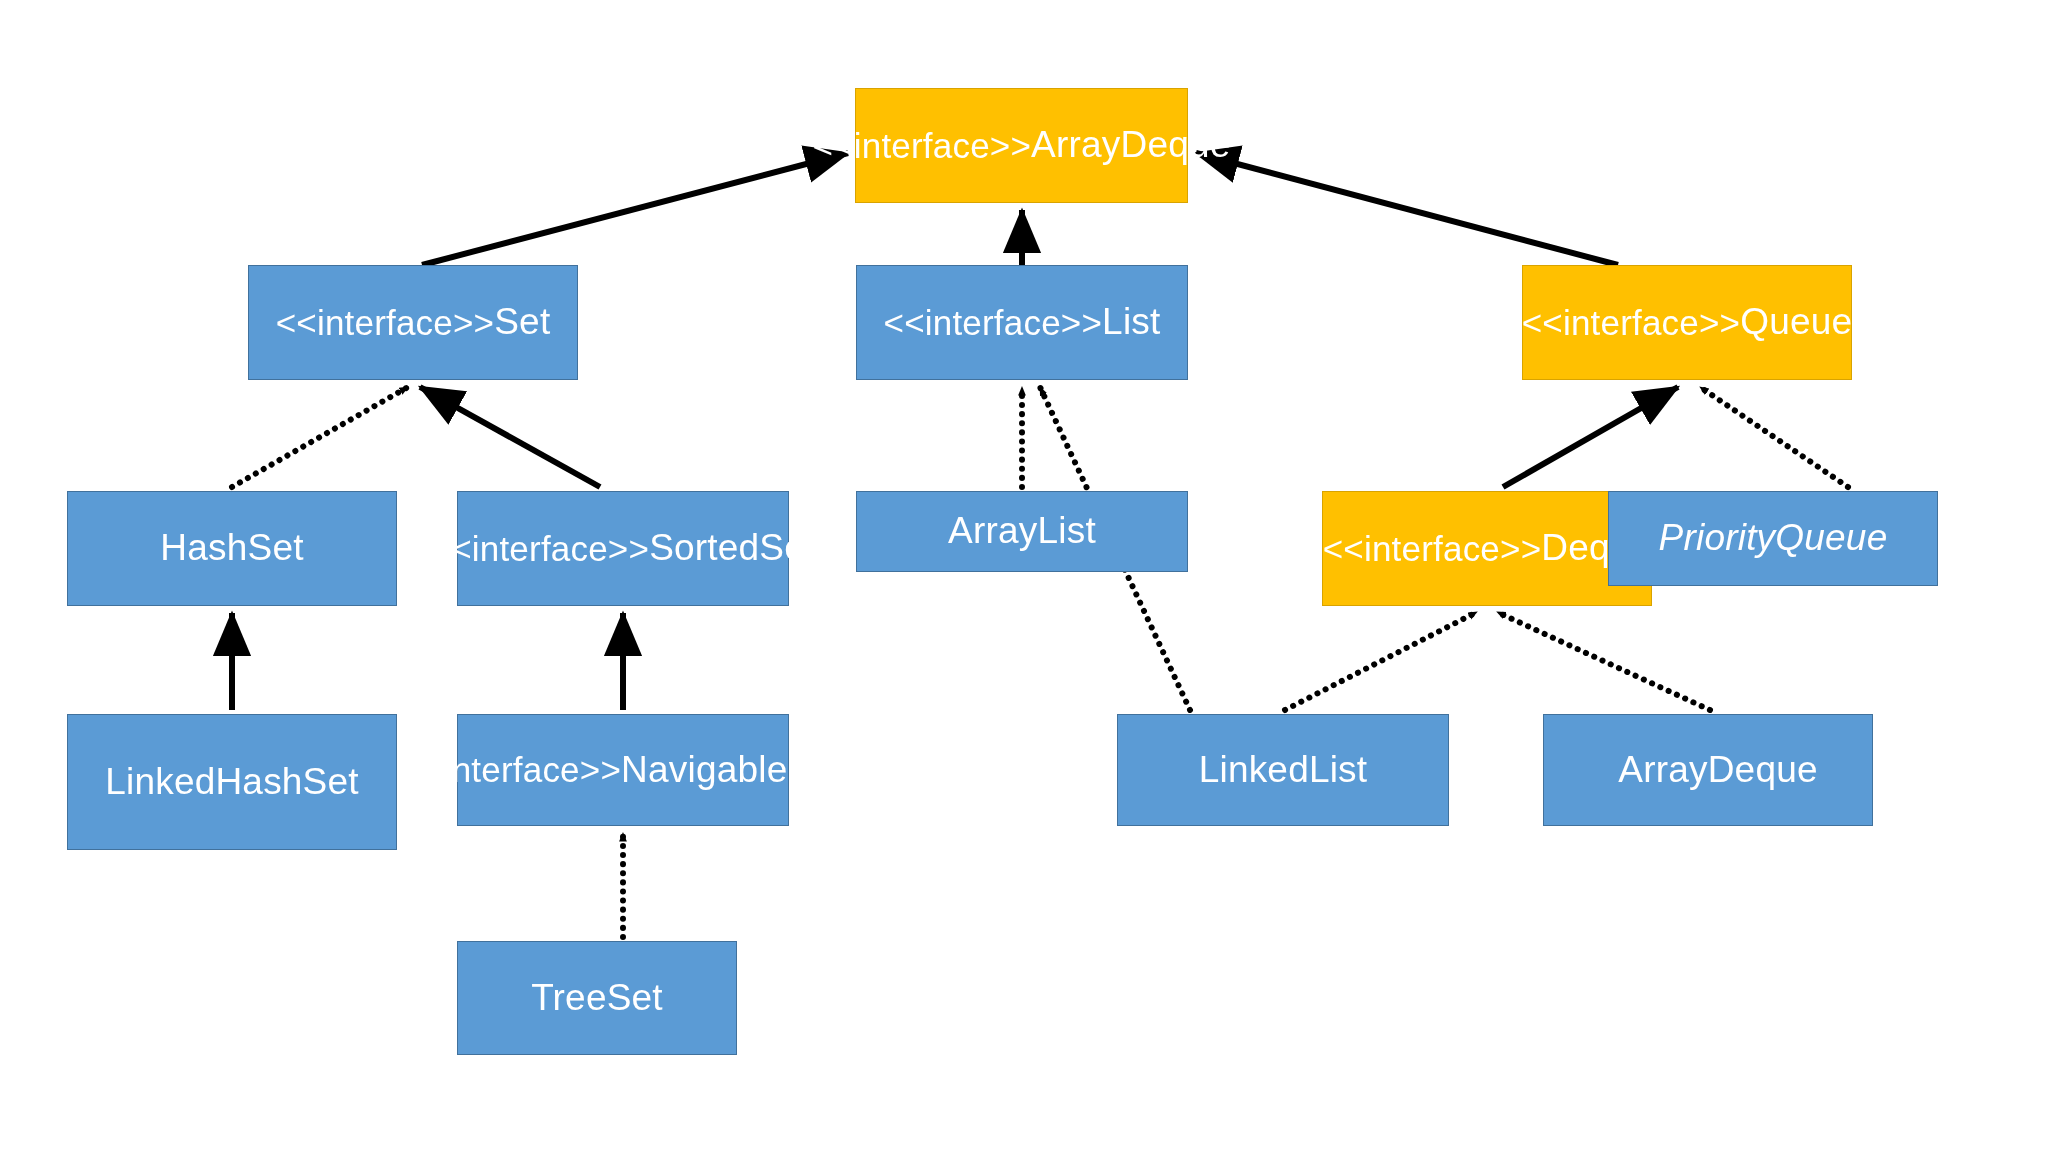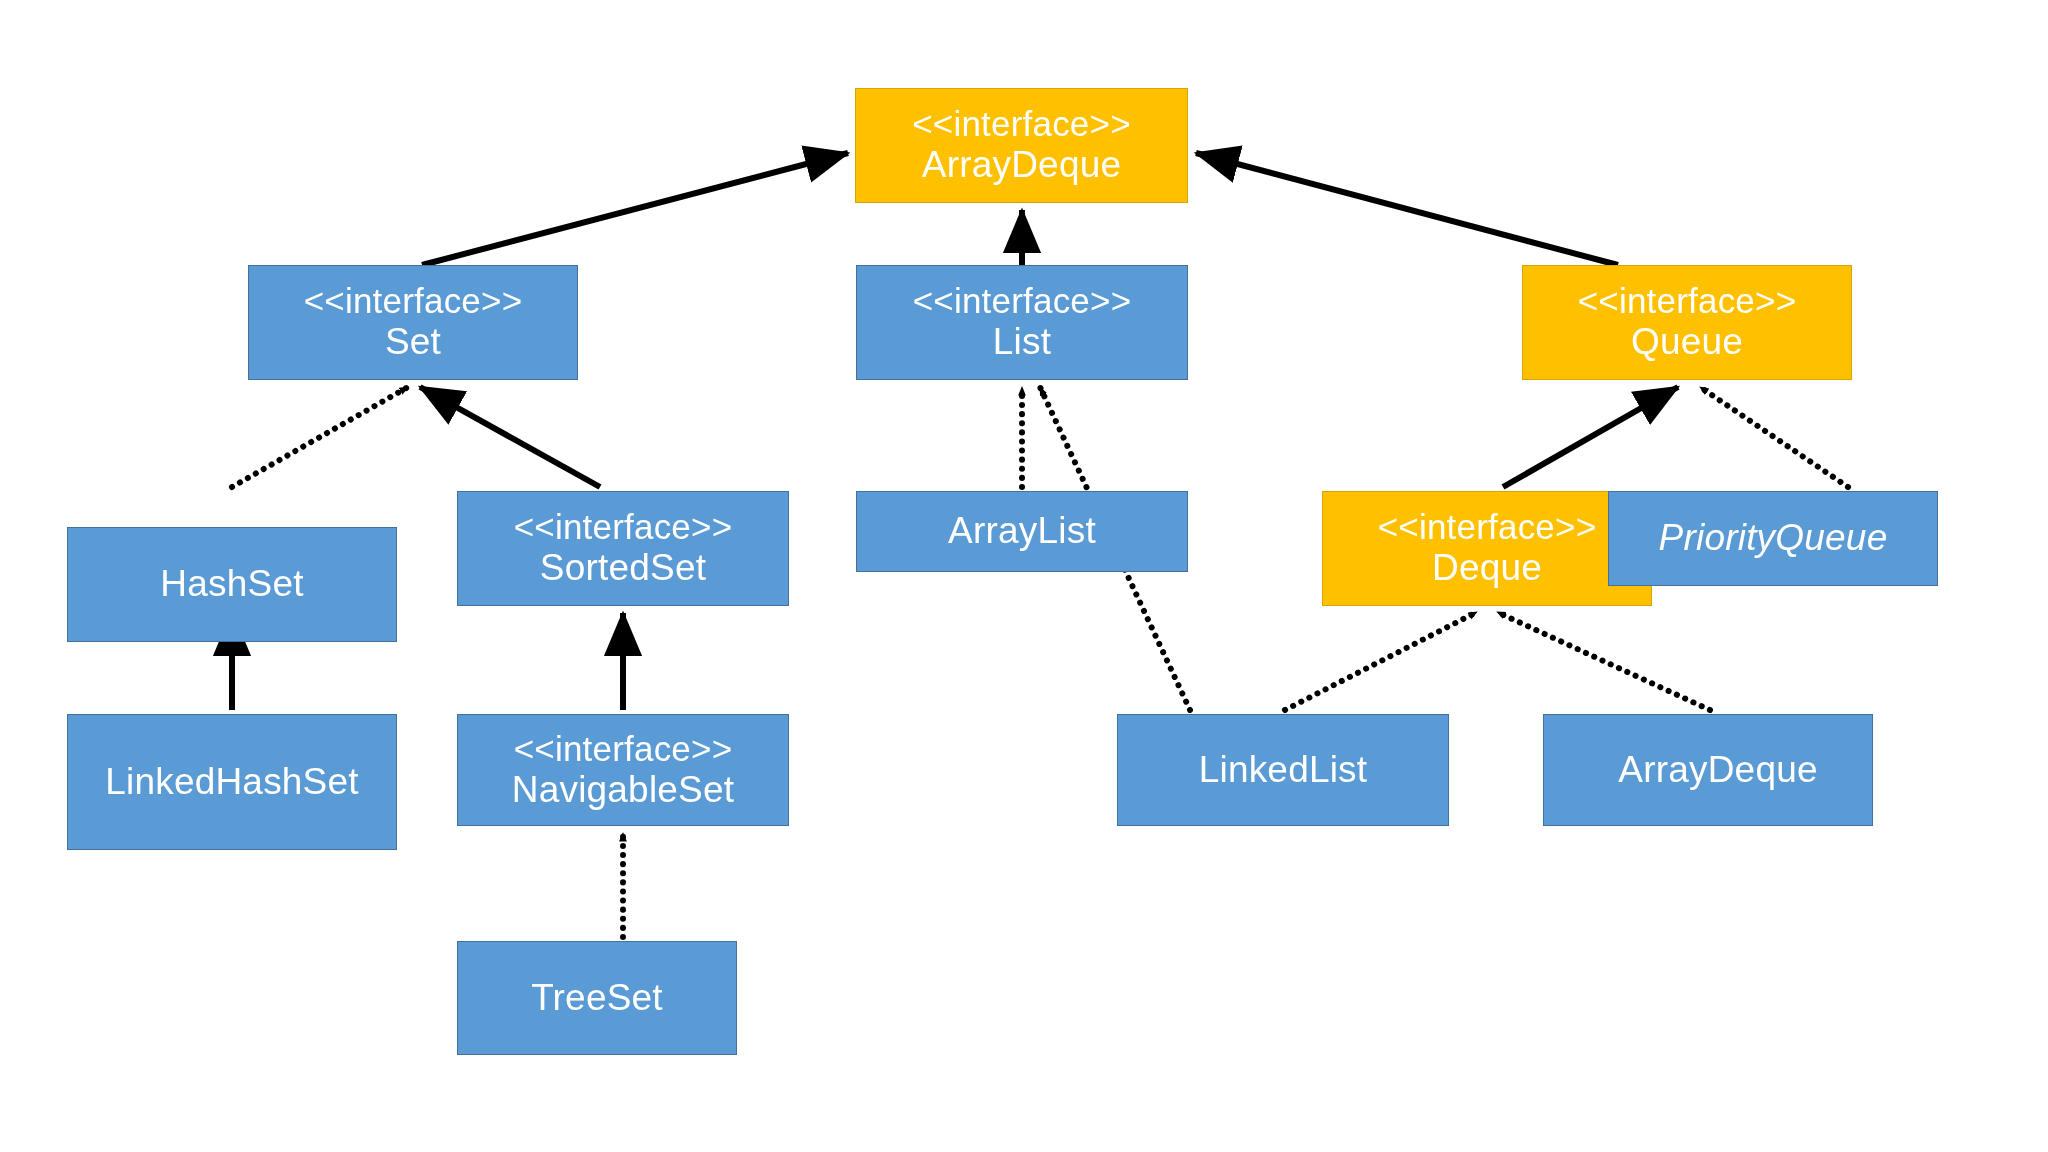--- a/index.html
+++ b/index.html
@@ -21,21 +21,21 @@
     left: 0;
     top: 0;
     width: 2048px;
     height: 1152px;
     pointer-events: none;
   }
   .node {
     position: absolute;
     box-sizing: border-box;
     display: flex;
-    flex-direction: column;
+    flex-direction: row;
     align-items: center;
     justify-content: center;
     color: #ffffff;
     text-align: center;
     line-height: 1.14;
     letter-spacing: 0.2px;
     z-index: 2;
   }
   .node.blue {
     background: #5B9BD5;
@@ -101,21 +101,21 @@
         <div class="nodename">Set</div>
       </div>
       <div class="node blue" style="left: 856px; top: 265px; width: 332px; height: 115px;">
         <div class="stereo">&lt;&lt;interface&gt;&gt;</div>
         <div class="nodename">List</div>
       </div>
       <div class="node orange" style="left: 1522px; top: 265px; width: 330px; height: 115px;">
         <div class="stereo">&lt;&lt;interface&gt;&gt;</div>
         <div class="nodename">Queue</div>
       </div>
-      <div class="node blue single" style="left: 67px; top: 491px; width: 330px; height: 115px; margin-top: 36px;">
+      <div class="node blue single" style="left: 67px; top: 491px; width: 330px; height: 115px;">
         <div class="nodename">HashSet</div>
       </div>
       <div class="node blue" style="left: 457px; top: 491px; width: 332px; height: 115px;">
         <div class="stereo">&lt;&lt;interface&gt;&gt;</div>
         <div class="nodename">SortedSet</div>
       </div>
       <div class="node blue single" style="left: 856px; top: 491px; width: 332px; height: 81px;">
         <div class="nodename">ArrayList</div>
       </div>
       <div class="node orange" style="left: 1322px; top: 491px; width: 330px; height: 115px;">

